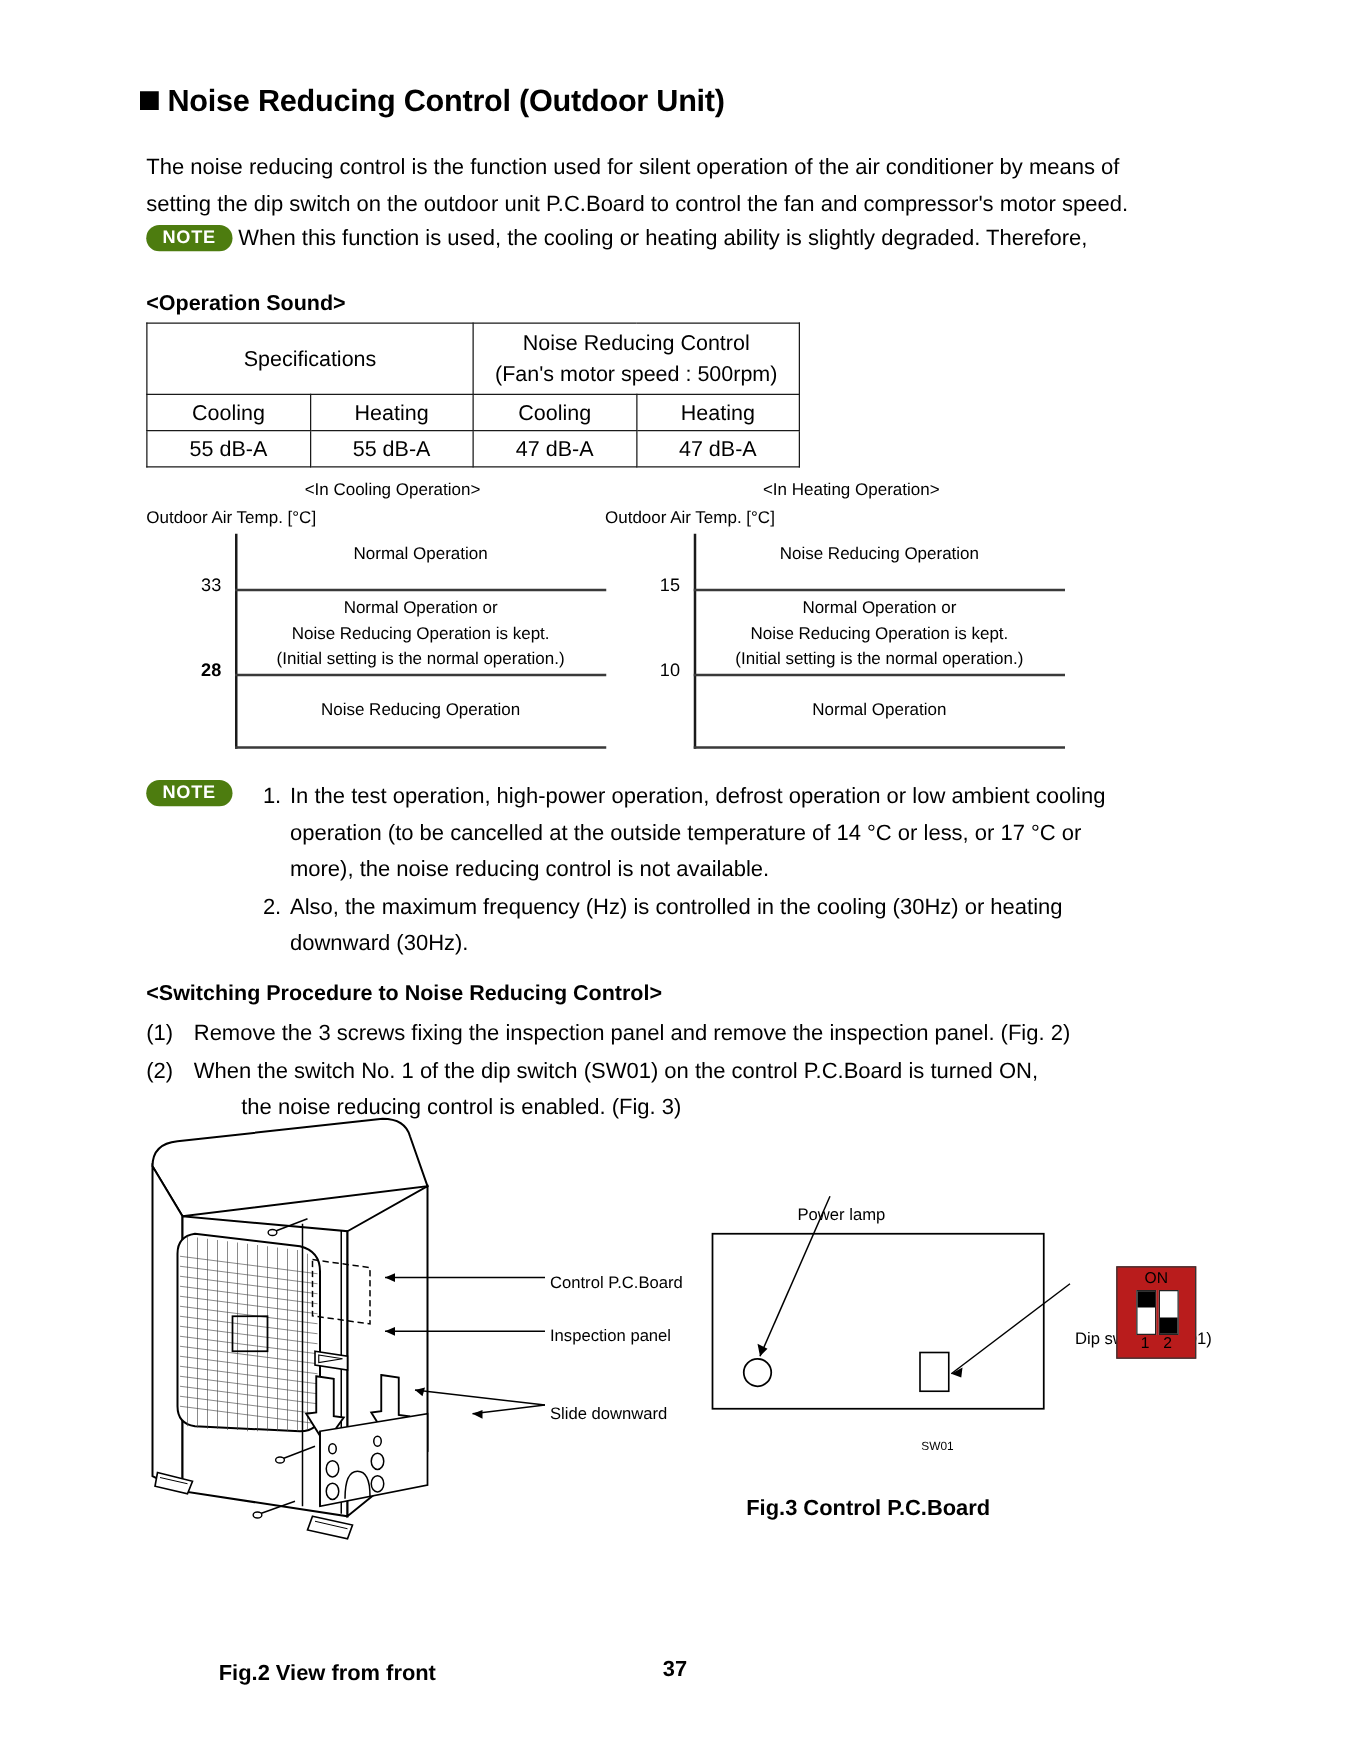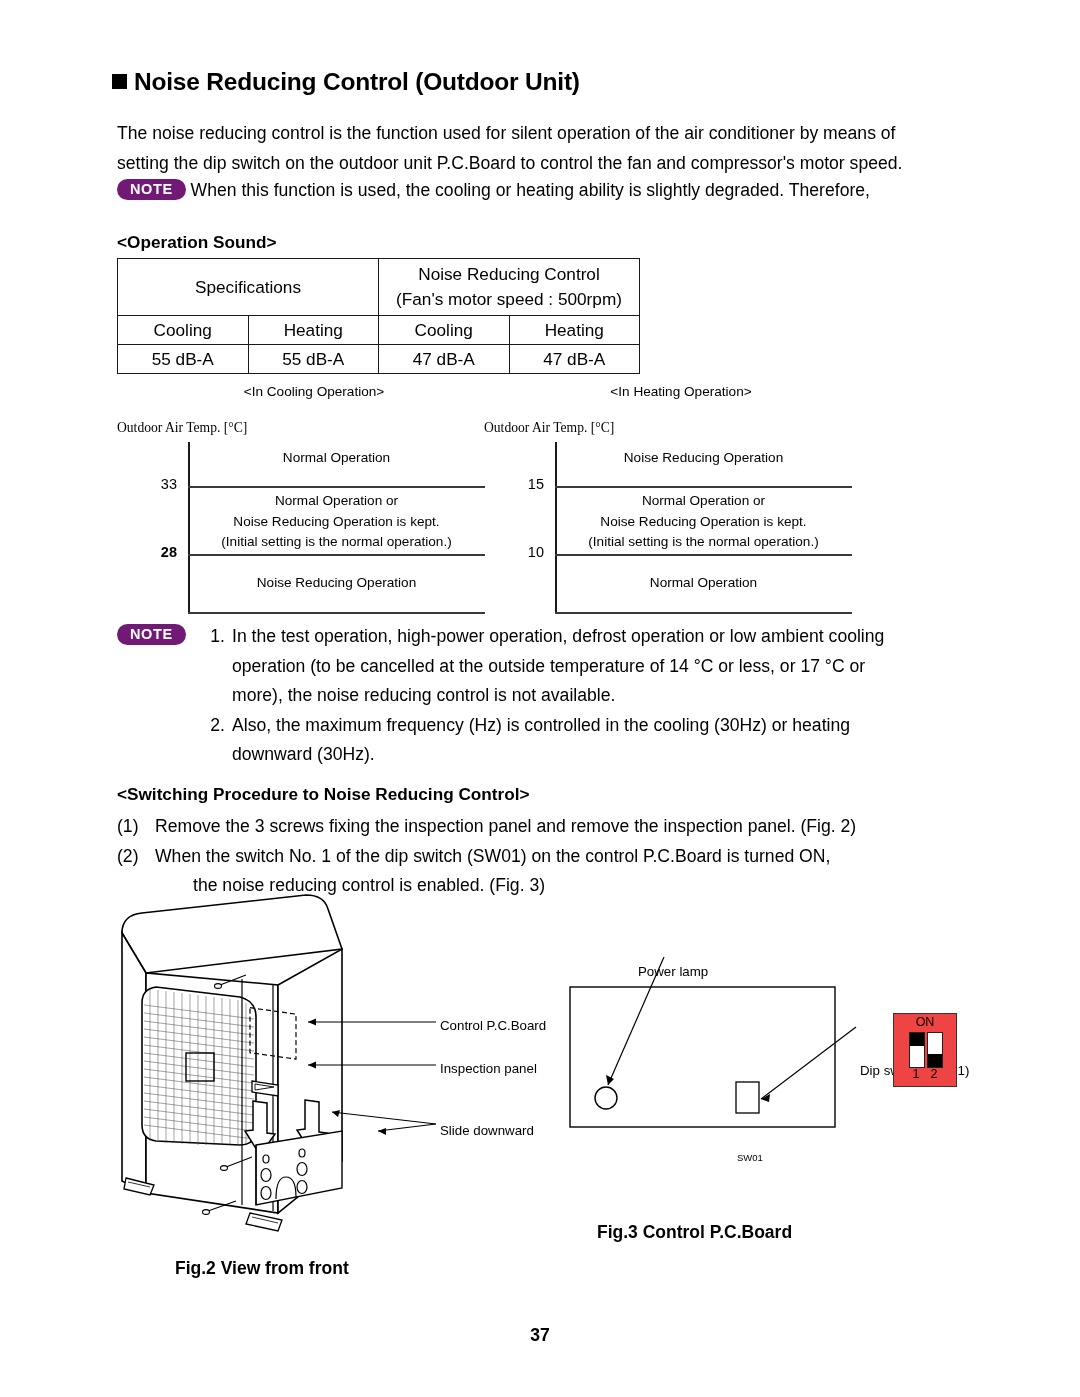--- a/index.html
+++ b/index.html
@@ -42,21 +42,21 @@
     left: 117px;
     top: 118px;
     width: 830px;
     font-size: 17.6px;
     line-height: 30px;
   }
 
   
   .note-badge {
     display: inline-block;
-    background: #701a75;
+    background: #4d7c0f;
     color: #fff;
     font-weight: bold;
     font-size: 14.5px;
     letter-spacing: 0.6px;
     padding: 2px 13px 3px 13px;
     border-radius: 11px;
     line-height: 16px;
     vertical-align: 2px;
   }
 
@@ -107,24 +107,23 @@
   }
   #diagram-cooling { left: 117px; top: 384px; width: 370px; }
   #diagram-heating { left: 484px; top: 384px; width: 370px; }
 
   .diagram-title {
     text-align: center;
     font-size: 13.6px;
     margin-left: 24px;
   }
   .axis-caption {
-    margin-top: 21px;
+    margin-top: 7px;
     font-size: 13.6px;
     white-space: nowrap;
-    font-family: Liberation Serif, serif;
   }
   .diagram-body {
     position: relative;
     margin-top: 6px;
     height: 172px;
   }
   .v-axis {
     position: absolute;
     left: 71px;
     top: 0;
@@ -195,22 +194,22 @@
   .proc-item { position: relative; padding-left: 38px; }
   .proc-marker { position: absolute; left: 0; top: 0; }
   .proc-cont { padding-left: 38px; }
 
   
   .fig-caption {
     position: absolute;
     font-size: 17.5px;
     font-weight: bold;
   }
-  #fig2-caption { left: 175px; top: 1258px; }
-  #fig3-caption { left: 597px; top: 1196px; margin-top: 26px; }
+  #fig2-caption { left: 175px; top: 1328px; }
+  #fig3-caption { left: 597px; top: 1196px; }
 
   #fig2-wrap { position: absolute; left: 110px; top: 893px; }
   #fig3-wrap { position: absolute; left: 560px; top: 955px; }
 
   .fig-label {
     position: absolute;
     font-size: 13.3px;
     white-space: nowrap;
   }
   #lbl-pcboard { left: 440px; top: 1018px; }
@@ -221,21 +220,21 @@
   #lbl-sw01 { left: 737px; top: 1152px; font-size: 9.5px; }
 
   
   #dipswitch-graphic {
     position: absolute;
     left: 893px;
     top: 1013px;
     width: 62px;
     height: 72px;
     border: 1.6px solid #333;
-    background: #ef4444;
+    background: #b91c1c;
   }
   .dip-on-label {
     position: absolute;
     top: 1px;
     left: 0;
     width: 100%;
     text-align: center;
     font-size: 12.5px;
   }
   .dip-slot {

